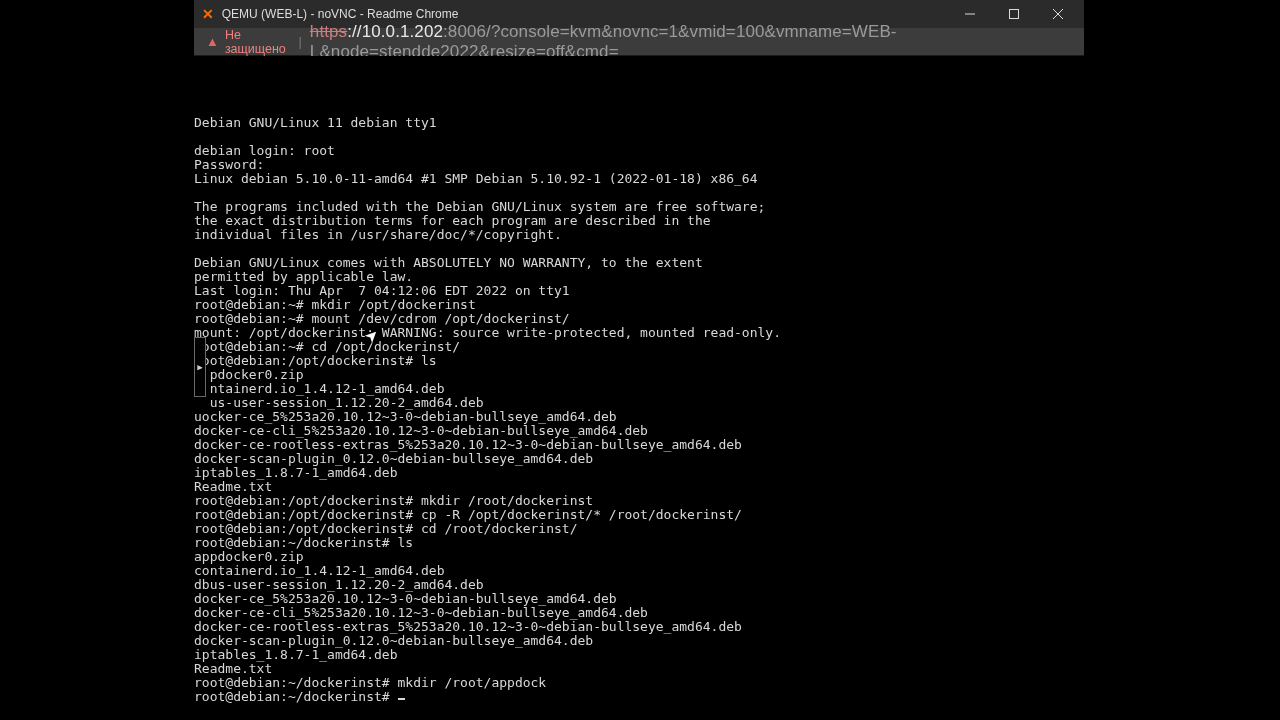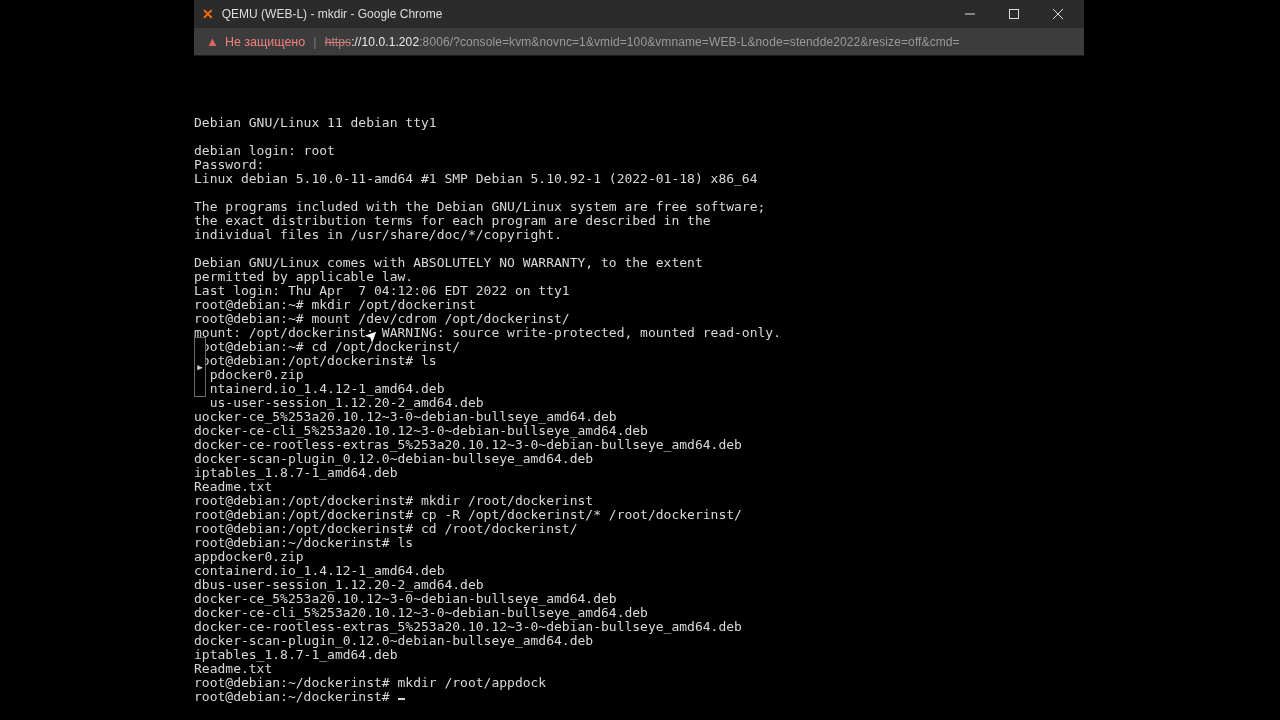--- a/index.html
+++ b/index.html
@@ -62,21 +62,21 @@
   }
   .security-warning {
     display: flex;
     align-items: center;
     gap: 6px;
     color: #f08080;
     font-size: 12.5px;
   }
   .warn-icon { color: #e06666; font-size: 13px; }
   .divider { color: #777; }
-  .url { font-size: 12px; letter-spacing: .1px; }
+  .url { font-size: 17px; letter-spacing: .1px; }
   .url .scheme { color: #c97f7f; text-decoration: line-through; }
   .url .host   { color: #e8e8e8; }
   .url .rest   { color: #9a9a9a; }
   .terminal {
     flex: 1 1 auto;
     background: #000;
     color: #d8d8d8;
     font-family: "DejaVu Sans Mono","Courier New",monospace;
     font-size: 13px;
     line-height: 14px;
@@ -116,21 +116,21 @@
     font-size: 9px;
   }
 </style>
 </head>
 <body>
 
 <div class="window">
 
   <div class="titlebar">
     <span class="logo">✕</span>
-    <span class="title">QEMU (WEB-L) - mkdir - Google Chrome</span>
+    <span class="title">QEMU (WEB-L) - noVNC - Readme Chrome</span>
     <span class="spacer"></span>
     <div class="win-controls">
       <div class="win-btn">
         <svg width="10" height="10">
             <line x1="0" y1="5" x2="10" y2="5"></line>
           </svg>
       </div>
       <div class="win-btn">
         <svg width="10" height="10">
             <rect x="0.5" y="0.5" width="9" height="9"></rect>

